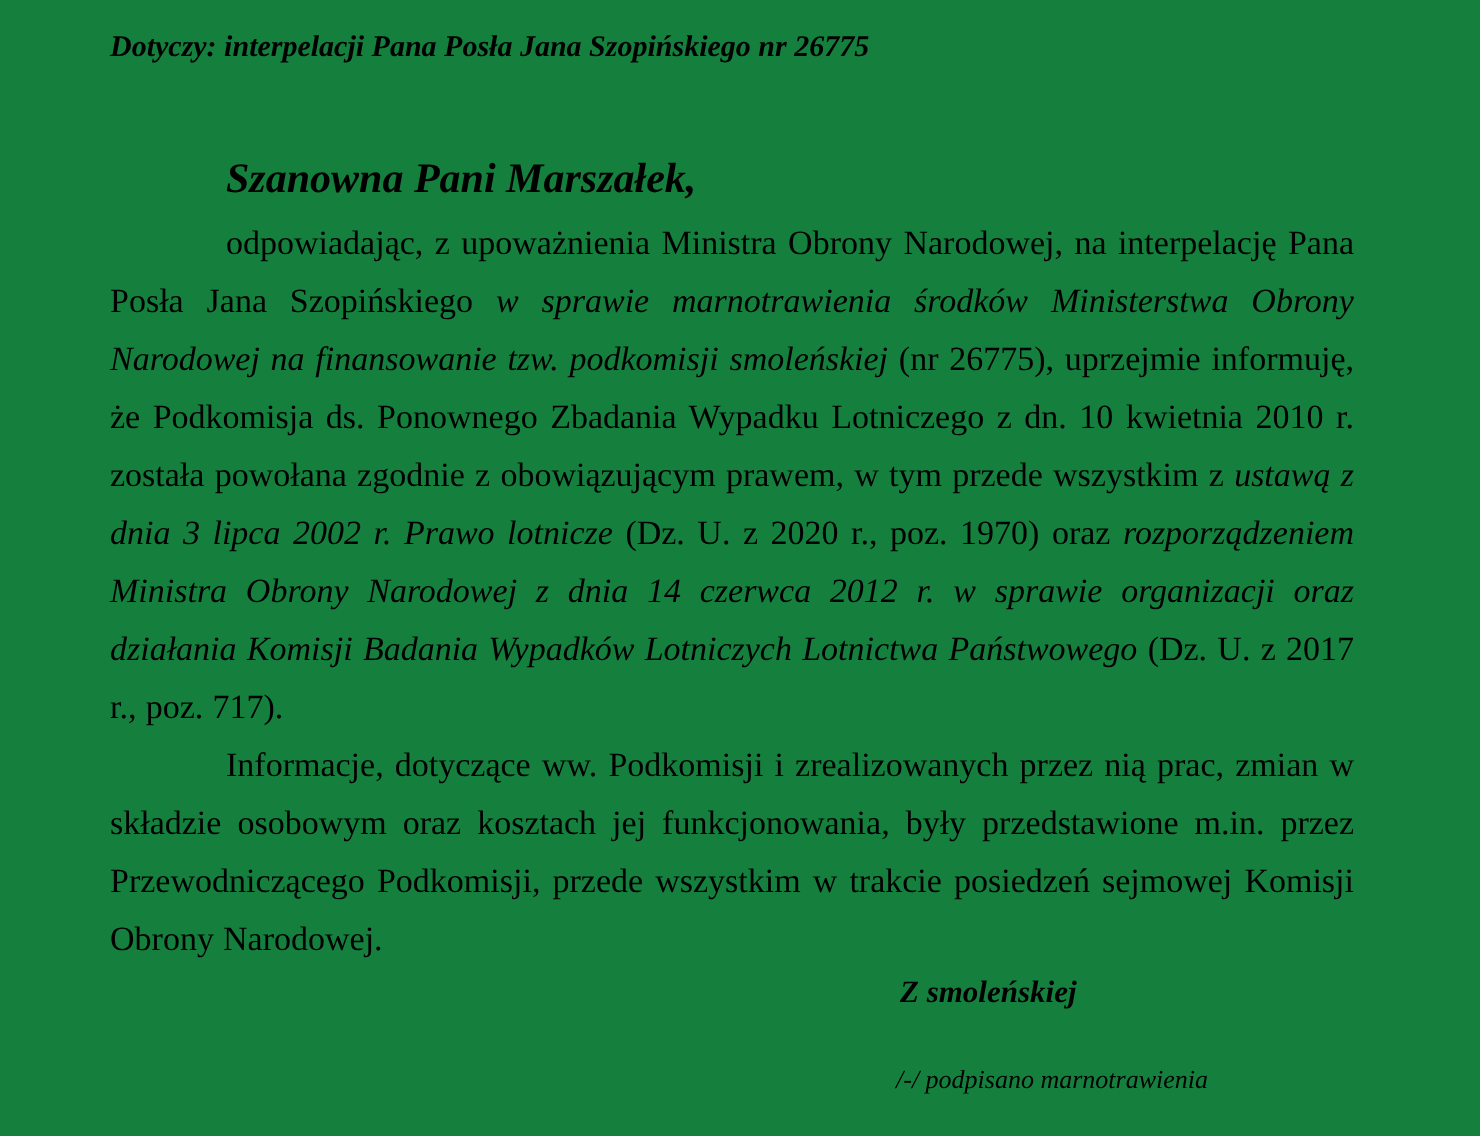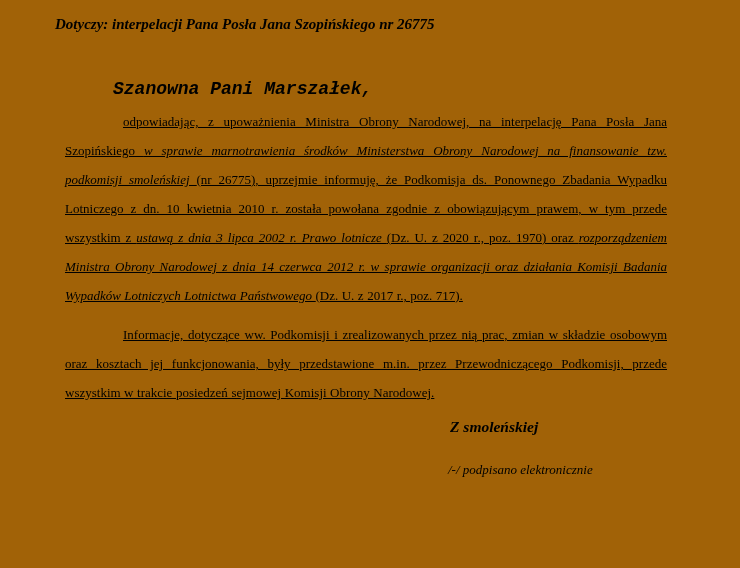--- a/index.html
+++ b/index.html
@@ -12,47 +12,45 @@
     height: 568px;
     font-family: "Liberation Serif", serif;
     color: #000000;
     overflow: hidden;
   }
   .page {
     box-sizing: border-box;
     width: 740px;
     height: 568px;
     padding: 15px 63px 0 55px;
-    background: #a16207;
+    background: #15803d;
   }
   .subject {
     font-size: 15px;
     font-weight: bold;
     font-style: italic;
     line-height: 18px;
   }
   .salutation {
     margin-top: 47px;
     margin-left: 58px;
-    font-size: 18px;
+    font-size: 21px;
     font-weight: bold;
     font-style: italic;
     line-height: 18px;
-    font-family: Liberation Mono, monospace;
   }
   .para {
-    margin: 10px;
-    font-size: 13px;
+    margin: 0;
+    font-size: 17px;
     line-height: 29px;
     text-align: justify;
     text-indent: 58px;
     hyphens: none;
     -webkit-hyphens: none;
     word-spacing: 0.02em;
-    text-decoration: underline;
   }
   .para.first {
     margin-top: 9px;
   }
   .run-italic {
     font-style: italic;
   }
   .closing {
     margin-top: 3px;
     margin-left: 395px;
@@ -78,15 +76,15 @@
 
   <div class="salutation">Szanowna Pani Marszałek,</div>
 
   <p class="para first"><span>odpowiadając, z upoważnienia Ministra Obrony Narodowej, na interpelację Pana Posła Jana Szopińskiego </span><span class="run-italic">w sprawie marnotrawienia środków Ministerstwa Obrony Narodowej na finansowanie tzw. podkomisji smoleńskiej </span><span>(nr 26775), uprzejmie informuję, że Podkomisja ds. Ponownego Zbadania Wypadku Lotniczego z dn. 10 kwietnia 2010 r. została powołana zgodnie z obowiązującym prawem, w tym przede wszystkim z </span><span class="run-italic">ustawą z dnia 3 lipca 2002 r. Prawo lotnicze </span><span>(Dz. U. z 2020 r., poz. 1970) oraz </span><span class="run-italic">rozporządzeniem Ministra Obrony Narodowej z dnia 14 czerwca 2012 r. w sprawie organizacji oraz działania Komisji Badania Wypadków Lotniczych Lotnictwa Państwowego </span><span>(Dz. U. z 2017 r., poz. 717).</span></p>
 
   <p class="para"><span>Informacje, dotyczące ww. Podkomisji i zrealizowanych przez nią prac, zmian w składzie osobowym oraz kosztach jej funkcjonowania, były przedstawione m.in. przez Przewodniczącego Podkomisji, przede wszystkim w trakcie posiedzeń sejmowej Komisji Obrony Narodowej.</span></p>
 
 
   <div class="closing">Z smoleńskiej</div>
 
-  <div class="signature-note">/-/ podpisano elektronicznie</div>
+  <div class="signature-note">/-/ podpisano marnotrawienia</div>
 
 </div>
 
 </body></html>

